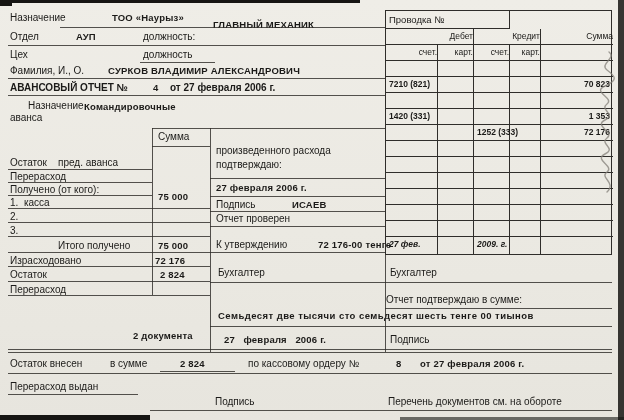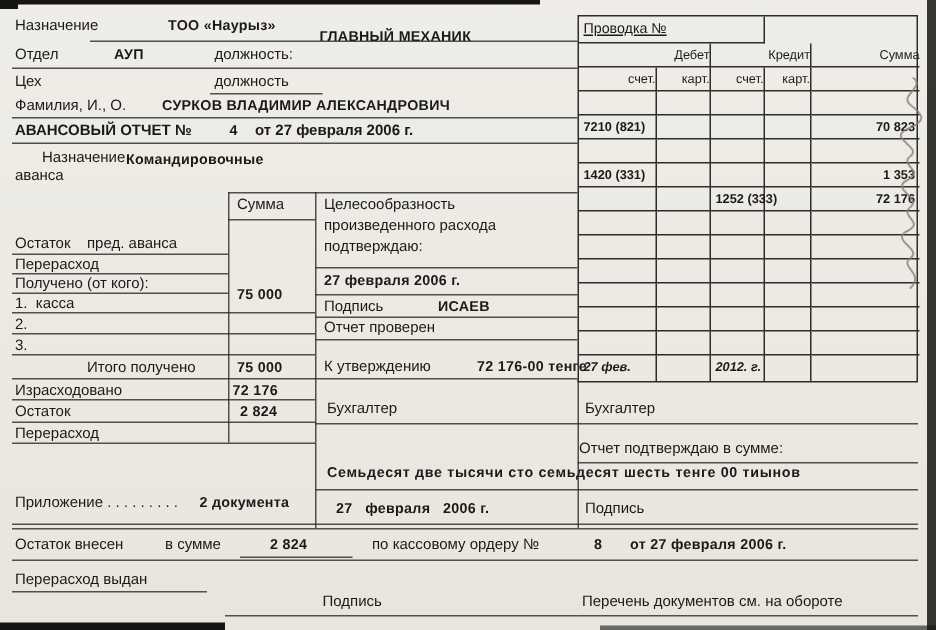--- a/index.html
+++ b/index.html
@@ -20,21 +20,21 @@
     display:grid; grid-template-columns:52px 36px 36px 31px 72px;
     grid-template-rows:18px 16px 16px repeat(11,16px) 17px;
     border:1px solid var(--ln); box-sizing:border-box; font-size:8.5px;
   }
   .pc{border-right:1px solid var(--ln); border-bottom:1px solid var(--ln);
       padding:2px 3px 0 3px; white-space:nowrap; overflow:visible; box-sizing:border-box;}
   .pc.ctr{text-align:right; padding-left:0; padding-right:0;}
   .pc.rt{text-align:right;}
   .pc.nr{border-right:none;}
   .pc.nb{border-bottom:none;}
-  .pc.h1{font-size:9.5px; padding-top:3px;text-decoration:underline;}
+  .pc.h1{font-size:9.5px; padding-top:3px;}
   .pf{grid-row:15;font-style:italic;}
   .pf.c1{grid-column:1;} .pf.c2{grid-column:2;} .pf.c3{grid-column:3;}
   .pf.c4{grid-column:4;} .pf.c5{grid-column:5;}
   .words{letter-spacing:.45px;}
   .artifact{position:absolute; background:#161513;}
   .hand{position:absolute; left:593px; top:48px; opacity:.75;}
 </style>
 </head>
 <body>
 
@@ -118,21 +118,21 @@
       <div class="pc"></div>
       <div class="pc"></div>
       <div class="pc rt nr"></div>
       <div class="pc"></div>
       <div class="pc"></div>
       <div class="pc"></div>
       <div class="pc"></div>
       <div class="pc rt nr"></div>
       <div class="pc pf c1 nb b">27 фев.</div>
     <div class="pc pf c2 nb"></div>
-    <div class="pc pf c3 nb b">2012. г.</div>
+    <div class="pc pf c3 nb b">2009. г.</div>
     <div class="pc pf c4 nb"></div>
     <div class="pc pf c5 nb nr"></div>
   </div>
 
   <span class="t" style="left:158px;top:131px">Сумма</span>
   <span class="t" style="left:10px;top:157px">Остаток</span>
   <span class="t" style="left:58px;top:157px">пред. аванса</span>
   <span class="t" style="left:10px;top:171px">Перерасход</span>
   <span class="t" style="left:10px;top:184px">Получено (от кого):</span>
   <span class="t" style="left:10px;top:197px">1.&nbsp; касса</span>
@@ -140,37 +140,35 @@
   <span class="t" style="left:10px;top:211px">2.</span>
   <span class="t" style="left:10px;top:225px">3.</span>
   <span class="t" style="left:58px;top:240px">Итого получено</span>
   <span class="t v" style="left:158px;top:240px">75 000</span>
   <span class="t" style="left:10px;top:255px">Израсходовано</span>
   <span class="t v" style="left:155px;top:255px">72 176</span>
   <span class="t" style="left:10px;top:269px">Остаток</span>
   <span class="t v" style="left:160px;top:269px">2 824</span>
   <span class="t" style="left:10px;top:284px">Перерасход</span>
 
-  <span class="t" style="left:216px;top:131px">Целесообразность</span>
   <span class="t" style="left:216px;top:145px">произведенного расхода</span>
   <span class="t" style="left:216px;top:159px">подтверждаю:</span>
   <span class="t v" style="left:216px;top:182px">27 февраля 2006 г.</span>
   <span class="t" style="left:216px;top:199px">Подпись</span>
   <span class="t v" style="left:292px;top:199px">ИСАЕВ</span>
   <span class="t" style="left:216px;top:213px">Отчет проверен</span>
   <span class="t" style="left:216px;top:239px">К утверждению</span>
   <span class="t v" style="left:318px;top:239px">72 176-00 тенге</span>
   <span class="t" style="left:218px;top:267px">Бухгалтер</span>
   <span class="t" style="left:390px;top:267px">Бухгалтер</span>
   <span class="t" style="left:386px;top:294px">Отчет подтверждаю в сумме:</span>
   <span class="t v words" style="left:218px;top:310px">Семьдесят две тысячи сто семьдесят шесть тенге 00 тиынов</span>
   <span class="t v" style="left:224px;top:334px">27&nbsp;&nbsp; февраля&nbsp;&nbsp; 2006 г.</span>
   <span class="t" style="left:390px;top:334px">Подпись</span>
 
-  <span class="t" style="left:10px;top:330px">Приложение . . . . . . . . .</span>
   <span class="t v" style="left:133px;top:330px">2 документа</span>
   <span class="t" style="left:10px;top:358px">Остаток внесен</span>
   <span class="t" style="left:110px;top:358px">в сумме</span>
   <span class="t v" style="left:180px;top:358px">2 824</span>
   <span class="t" style="left:248px;top:358px">по кассовому ордеру №</span>
   <span class="t v" style="left:396px;top:358px">8</span>
   <span class="t v" style="left:420px;top:358px">от 27 февраля 2006 г.</span>
   <span class="t" style="left:10px;top:381px">Перерасход выдан</span>
   <span class="t" style="left:215px;top:396px">Подпись</span>
   <span class="t" style="left:388px;top:396px">Перечень документов см. на обороте</span>

